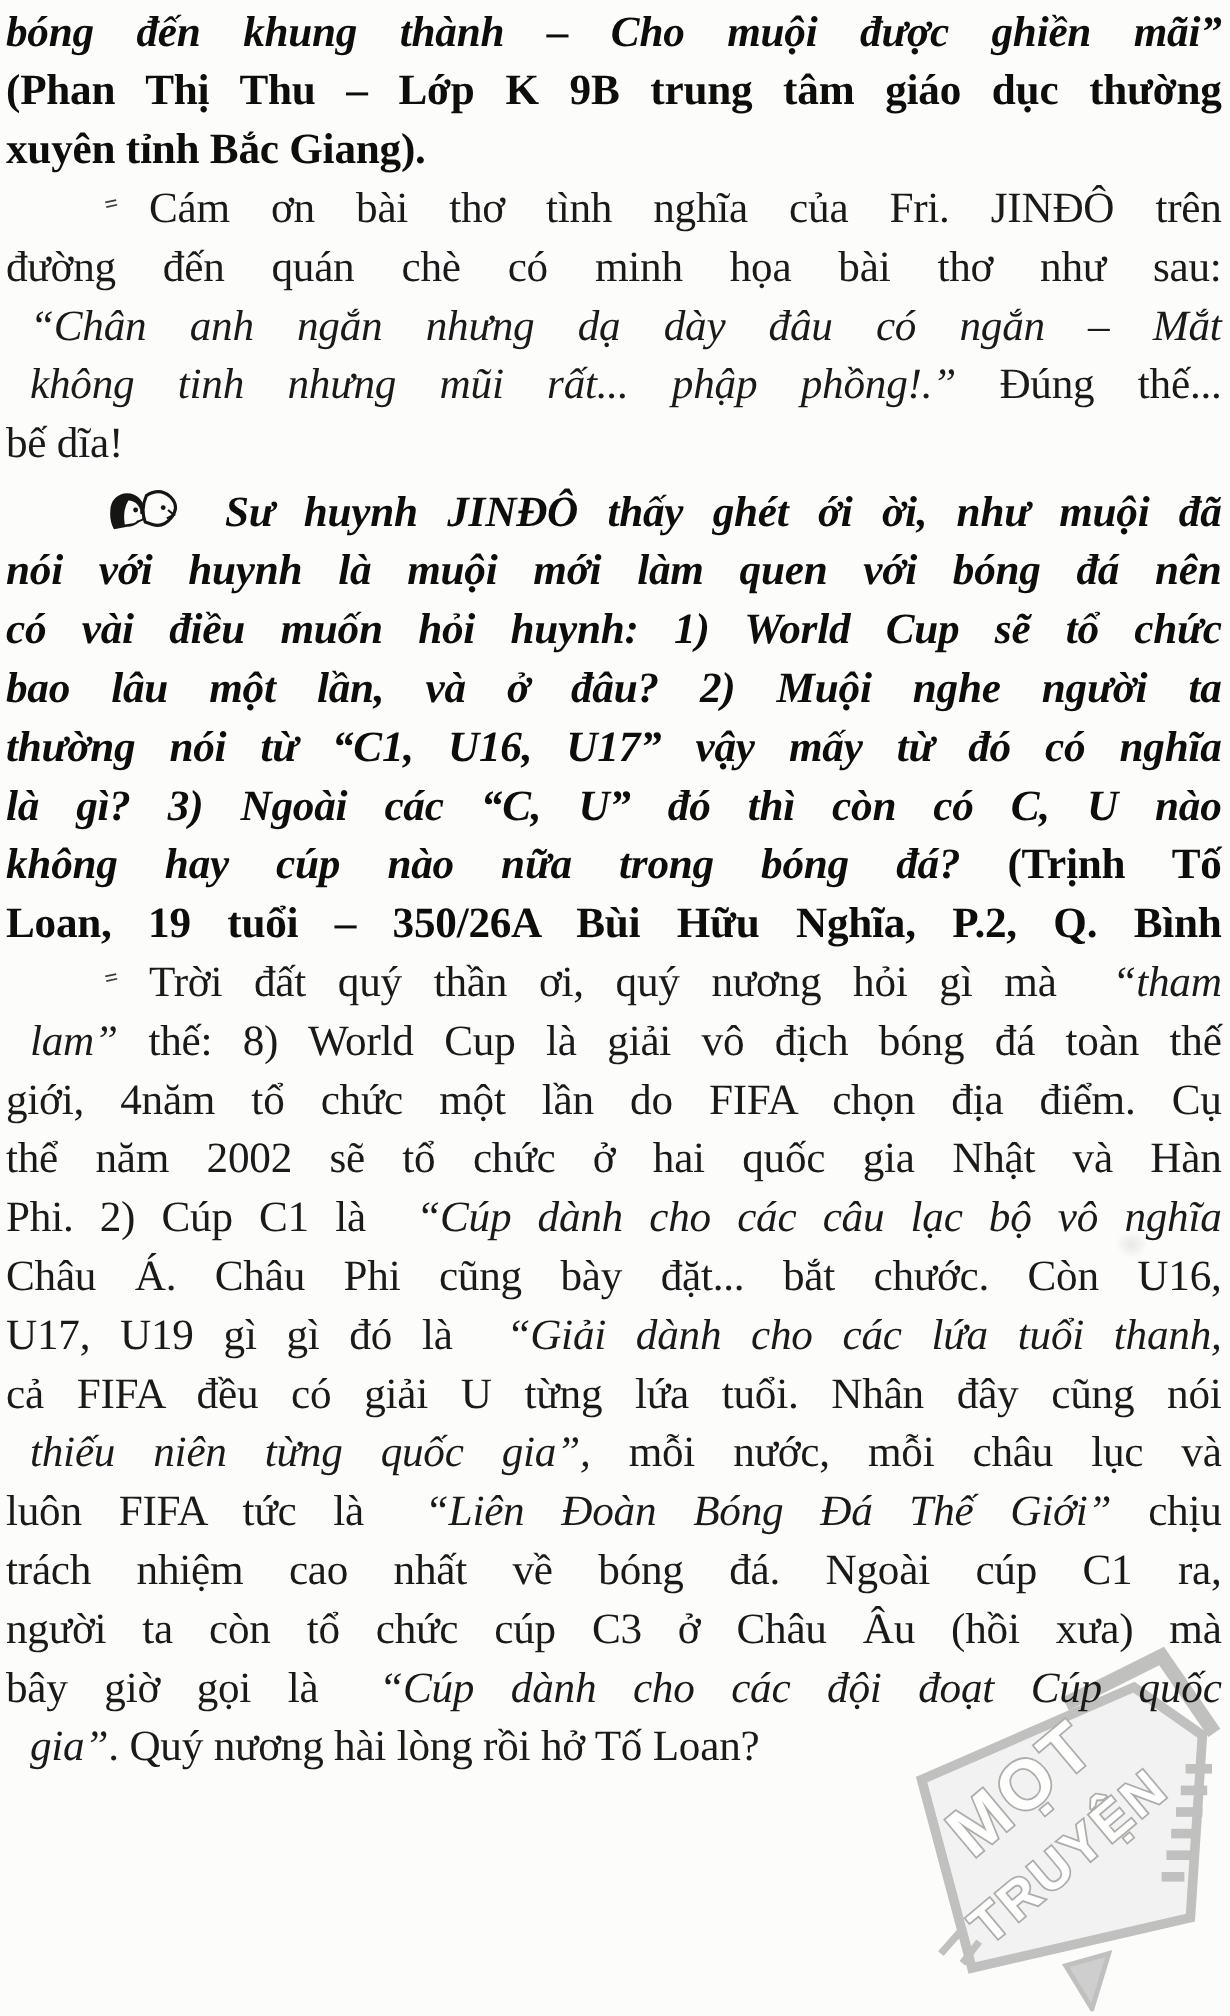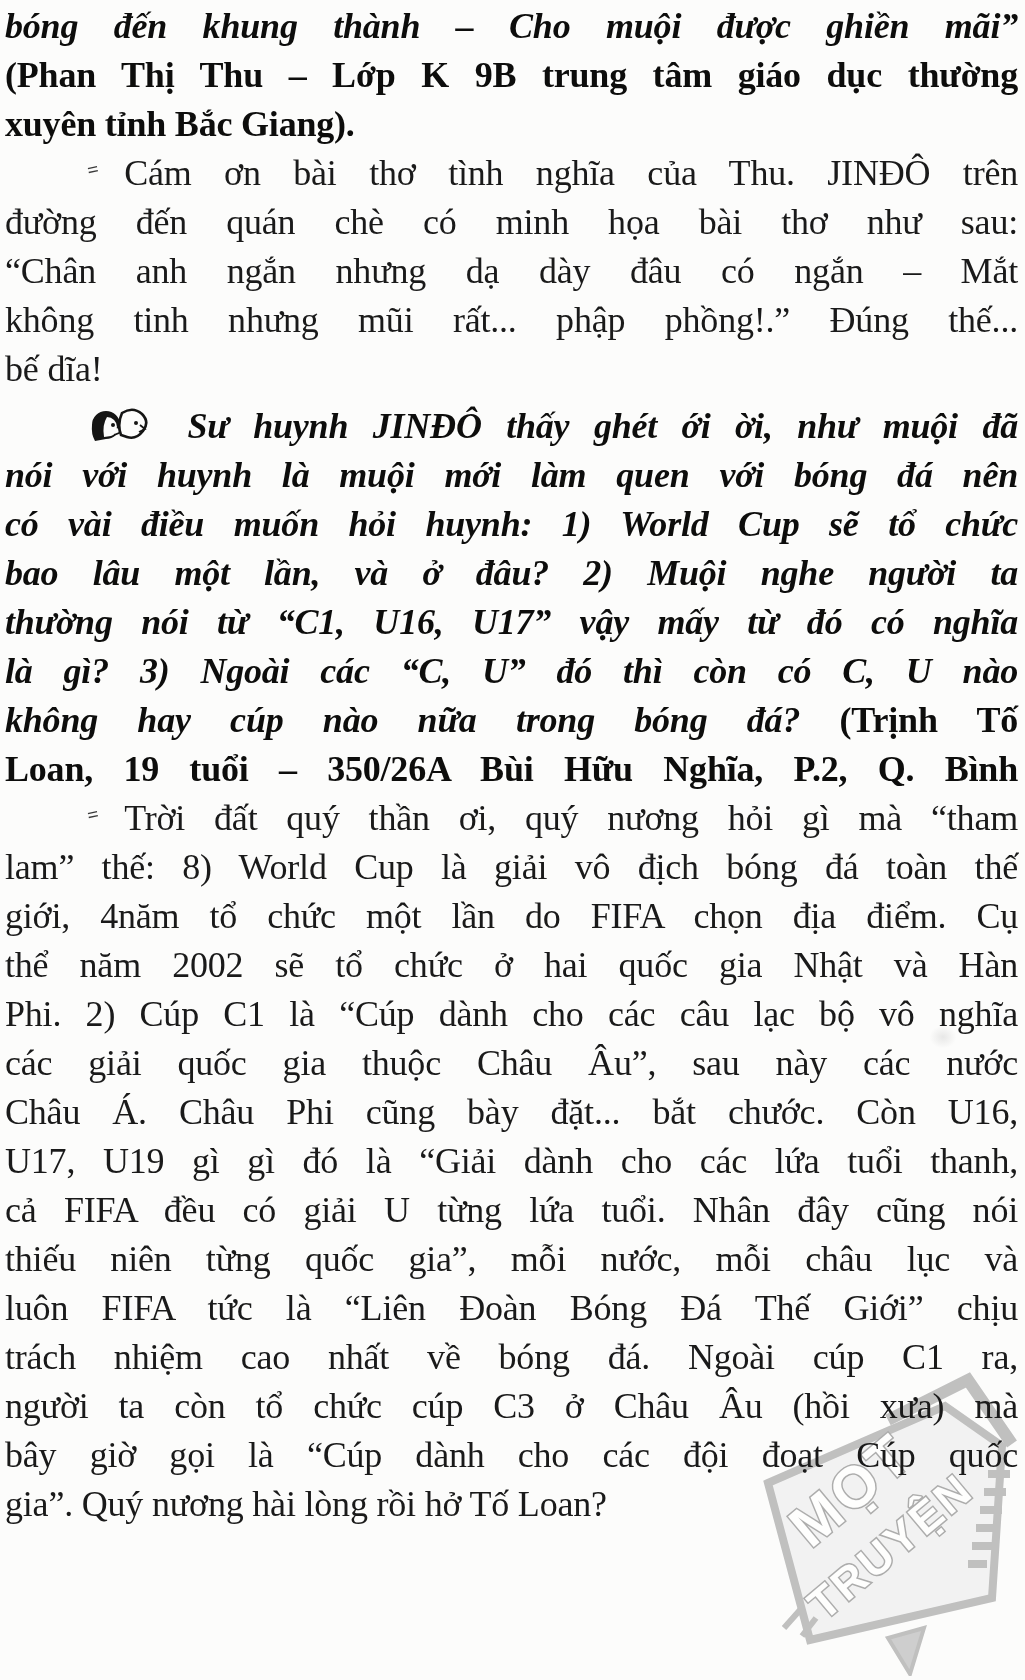--- a/index.html
+++ b/index.html
@@ -16,21 +16,21 @@
   }
   .line{
     height:49px;line-height:49px;font-size:36px;
     text-align:justify;text-align-last:justify;
     letter-spacing:-0.2px;
   }
   .line.no-just{text-align:left;text-align-last:left;}
   .line.indent{padding-left:84px;}
   .seg-r{font-weight:400;font-style:normal;}
   .seg-b{font-weight:700;font-style:normal;color:#0d0d0c;text-align:center;}
-  .seg-i{font-weight:400;}
+  .seg-i{font-weight:400;font-style:italic;margin-left:20px;}
   .seg-bi{font-weight:700;font-style:italic;color:#0d0d0c;}
   .reply-marker{
     display:inline-block;font-size:20px;font-weight:700;line-height:1;
     transform:rotate(-12deg) translateY(-9px);
     margin-right:24px;color:#3a3a3a;font-style:normal;
   }
   .faces-icon{display:inline-block;margin-right:14px;}
   .faces-icon svg{vertical-align:-8px;}
   .watermark{
     position:absolute;left:740px;top:1358px;width:285px;height:318px;
@@ -77,21 +77,21 @@
     </svg>
   </div>
 
   <div class="text-block">
       <div class="para">
         <div class="line"><span class="seg-bi">bóng đến khung thành – Cho muội được ghiền mãi”</span></div>
         <div class="line"><span class="seg-b">(Phan Thị Thu – Lớp K 9B trung tâm giáo dục thường</span></div>
         <div class="line no-just"><span class="seg-b">xuyên tỉnh Bắc Giang).</span></div>
       </div>
       <div class="para">
-        <div class="line indent"><span class="reply-marker">=</span><span class="seg-r">Cám ơn bài thơ tình nghĩa của Thu. JINĐÔ trên</span></div>
+        <div class="line indent"><span class="reply-marker">=</span><span class="seg-r">Cám ơn bài thơ tình nghĩa của Fri. JINĐÔ trên</span></div>
         <div class="line"><span class="seg-r">đường đến quán chè có minh họa bài thơ như sau:</span></div>
         <div class="line"><span class="seg-i">“Chân anh ngắn nhưng dạ dày đâu có ngắn – Mắt</span></div>
         <div class="line"><span class="seg-i">không tinh nhưng mũi rất... phập phồng!.”</span><span class="seg-r"> Đúng thế...</span></div>
         <div class="line no-just"><span class="seg-r">bế dĩa!</span></div>
       </div>
       <div class="para" style="margin-top: 8px;">
         <div class="line indent">
   <span class="faces-icon"><svg width="60" height="42" viewBox="0 0 60 42" xmlns="http://www.w3.org/2000/svg">
     <path d="M3 21 A14 14 0 1 1 17 35 L6 37 Q2 30 3 21 Z" fill="#151514"></path>
     <path d="M18 13 a10 10 0 0 1 10 10 q0 7 -6 9 l-7 1 q-2 -12 3 -20z" fill="#fcfcfb"></path>
@@ -109,21 +109,20 @@
         <div class="line"><span class="seg-bi">là gì? 3) Ngoài các “C, U” đó thì còn có C, U nào</span></div>
         <div class="line"><span class="seg-bi">không hay cúp nào nữa trong bóng đá? </span><span class="seg-b">(Trịnh Tố</span></div>
         <div class="line"><span class="seg-b">Loan, 19 tuổi – 350/26A Bùi Hữu Nghĩa, P.2, Q. Bình</span></div>
       </div>
       <div class="para">
         <div class="line indent"><span class="reply-marker">=</span><span class="seg-r">Trời đất quý thần ơi, quý nương hỏi gì mà </span><span class="seg-i">“tham</span></div>
         <div class="line"><span class="seg-i">lam”</span><span class="seg-r"> thế: 8) World Cup là giải vô địch bóng đá toàn thế</span></div>
         <div class="line"><span class="seg-r">giới, 4năm tổ chức một lần do FIFA chọn địa điểm. Cụ</span></div>
         <div class="line"><span class="seg-r">thể năm 2002 sẽ tổ chức ở hai quốc gia Nhật và Hàn</span></div>
         <div class="line"><span class="seg-r">Phi. 2) Cúp C1 là </span><span class="seg-i">“Cúp dành cho các câu lạc bộ vô nghĩa</span></div>
-        <div class="line"><span class="seg-i">các giải quốc gia thuộc Châu Âu”</span><span class="seg-r">, sau này các nước</span></div>
         <div class="line"><span class="seg-r">Châu Á. Châu Phi cũng bày đặt... bắt chước. Còn U16,</span></div>
         <div class="line"><span class="seg-r">U17, U19 gì gì đó là </span><span class="seg-i">“Giải dành cho các lứa tuổi thanh,</span></div>
         <div class="line"><span class="seg-r">cả FIFA đều có giải U từng lứa tuổi. Nhân đây cũng nói</span></div>
         <div class="line"><span class="seg-i">thiếu niên từng quốc gia”,</span><span class="seg-r"> mỗi nước, mỗi châu lục và</span></div>
         <div class="line"><span class="seg-r">luôn FIFA tức là </span><span class="seg-i">“Liên Đoàn Bóng Đá Thế Giới”</span><span class="seg-r"> chịu</span></div>
         <div class="line"><span class="seg-r">trách nhiệm cao nhất về bóng đá. Ngoài cúp C1 ra,</span></div>
         <div class="line"><span class="seg-r">người ta còn tổ chức cúp C3 ở Châu Âu (hồi xưa) mà</span></div>
         <div class="line"><span class="seg-r">bây giờ gọi là </span><span class="seg-i">“Cúp dành cho các đội đoạt Cúp quốc</span></div>
         <div class="line no-just"><span class="seg-i">gia”</span><span class="seg-r">. Quý nương hài lòng rồi hở Tố Loan?</span></div>
       </div>

